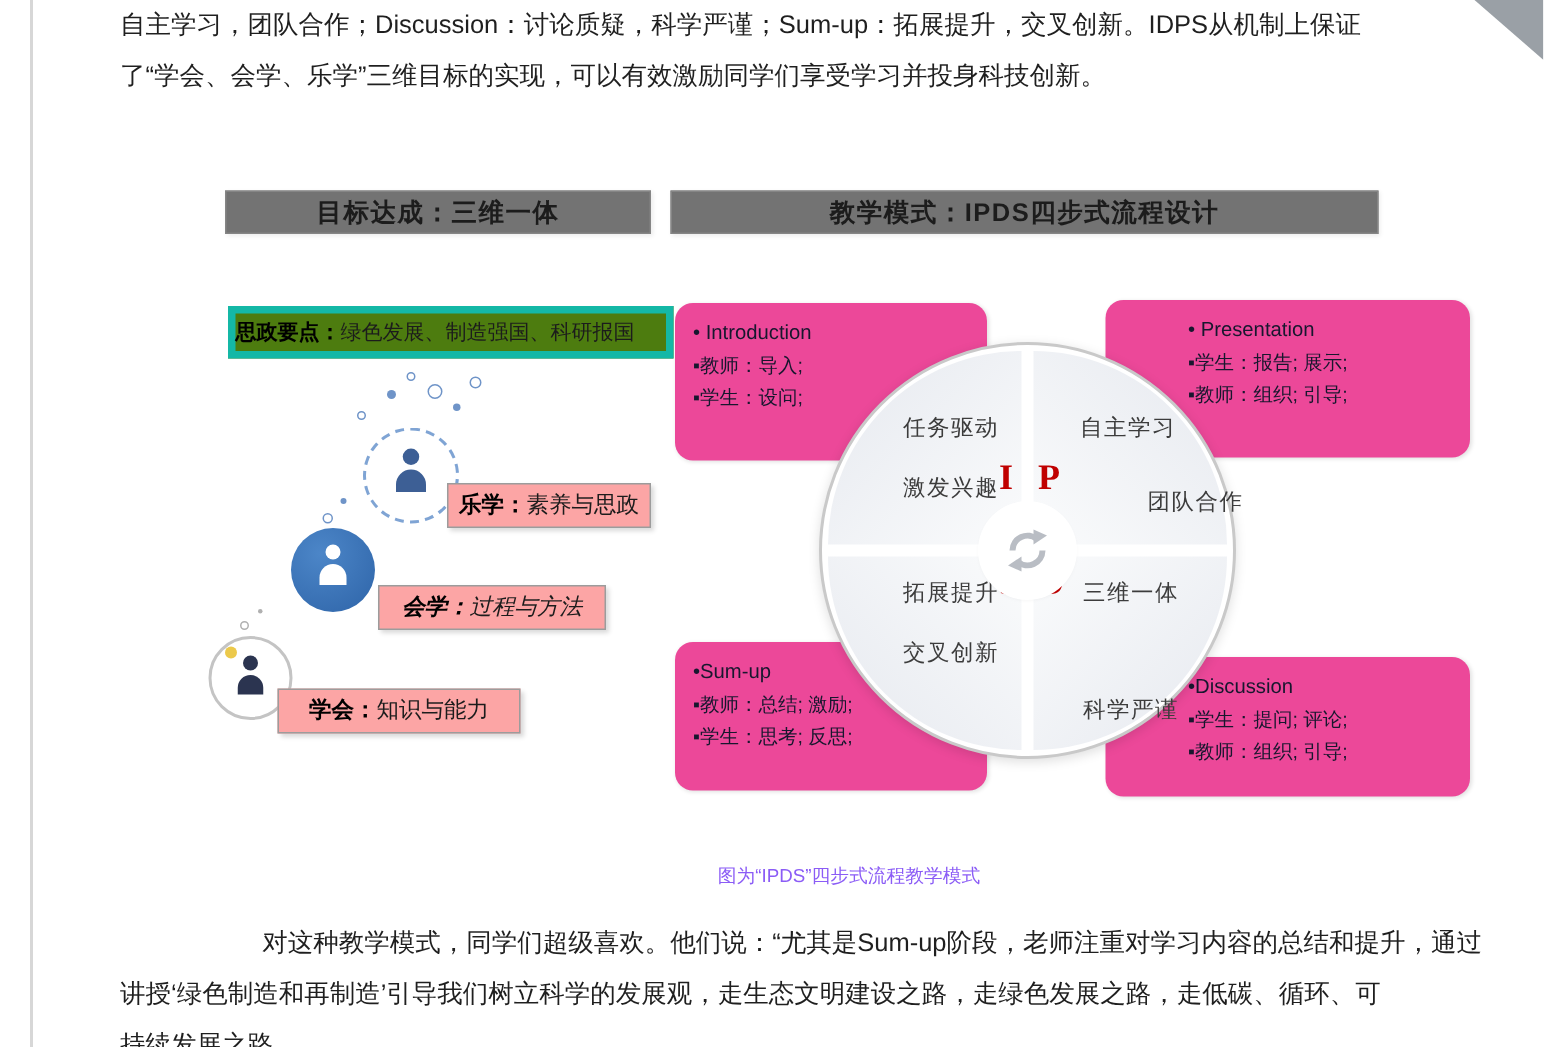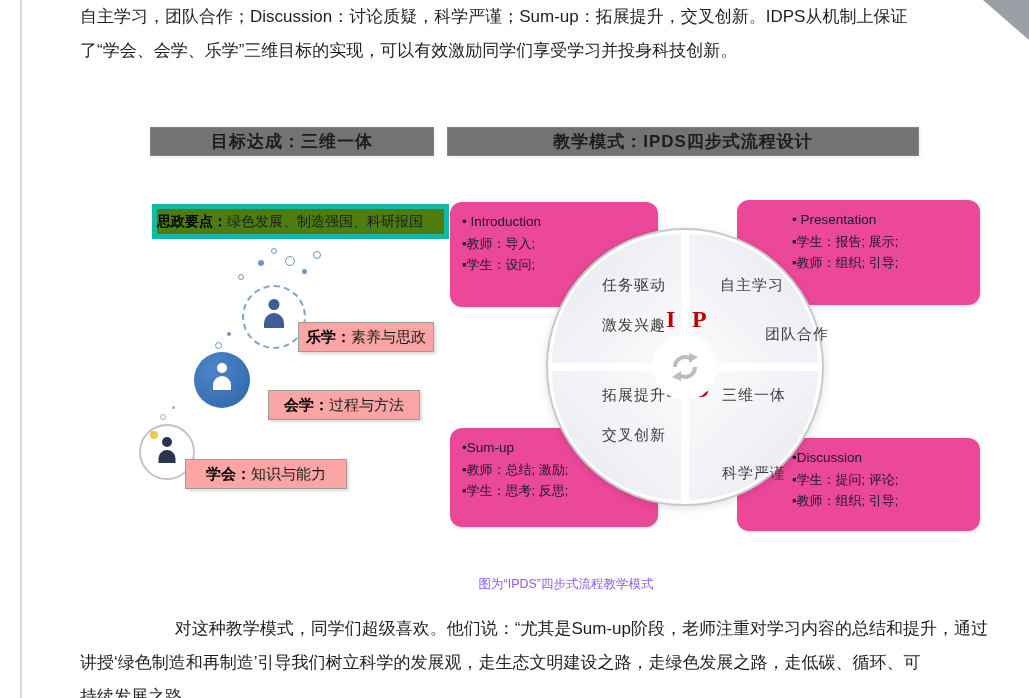--- a/index.html
+++ b/index.html
@@ -121,21 +121,21 @@
     </div>
     <div class="lv-box" style="left:178px; top:202px; width:134px;">
       <b>乐学：</b><span>素养与思政</span>
     </div>
 
     <div class="lv-circle c2">
       <span>
         <span class="fig-head"></span><span class="fig-body"></span>
       </span>
     </div>
-    <div class="lv-box" style="left:148px; top:270px; width:150px;">
+    <div class="lv-box" style="left:132px; top:270px; width:150px;font-style:italic;">
       <b>会学：</b><span>过程与方法</span>
     </div>
 
     <div class="lv-circle c3">
       <span>
         <span class="bulb"></span>
         <span class="fig-head"></span><span class="fig-body"></span>
       </span>
     </div>
     <div class="lv-box" style="left:65px; top:339px; width:160px;">

